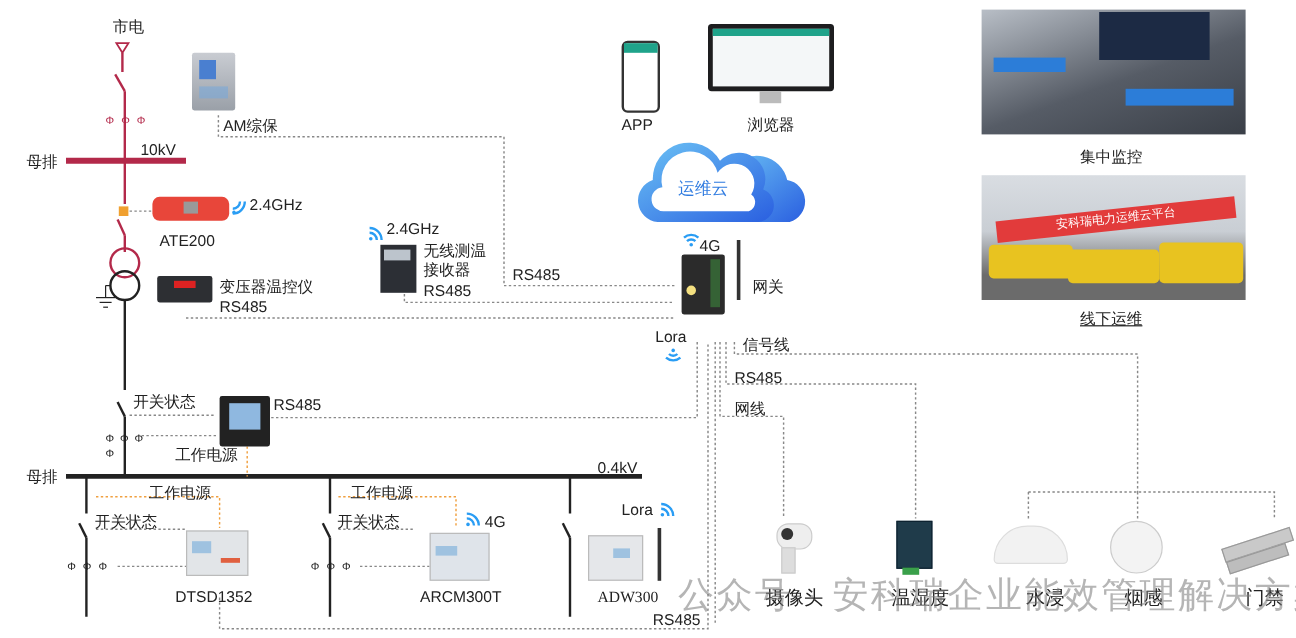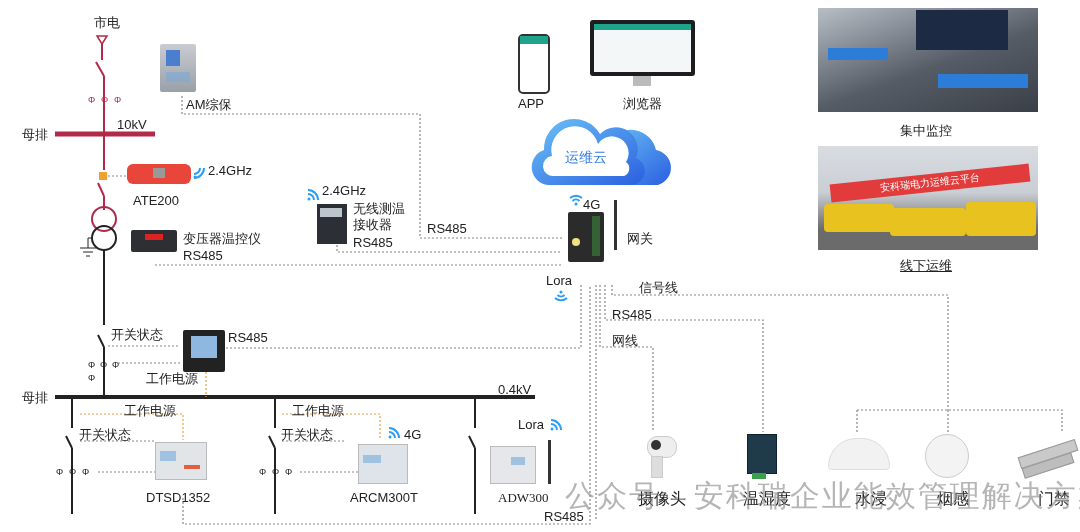--- a/index.html
+++ b/index.html
@@ -120,21 +120,21 @@
 <div class="lbl" style="left:292px;top:404px;">工作电源</div>
 <div class="lbl" style="left:281px;top:428px;">开关状态</div>
 <div class="lbl" style="left:404px;top:428px;">4G</div>
 <div class="lbl" style="left:350px;top:491px;">ARCM300T</div>
 <div class="lbl" style="left:518px;top:418px;">Lora</div>
 <div class="lbl" style="left:498px;top:491px;font-family:Liberation Serif, serif;">ADW300</div>
 <div class="lbl" style="left:544px;top:510px;">RS485</div>
 <div class="lbl" style="left:583px;top:198px;">4G</div>
 <div class="lbl" style="left:627px;top:232px;">网关</div>
 <div class="lbl" style="left:546px;top:274px;">Lora</div>
-<div class="lbl" style="left:619px;top:281px;margin-left:20px;">信号线</div>
+<div class="lbl" style="left:619px;top:281px;">信号线</div>
 <div class="lbl" style="left:612px;top:308px;">RS485</div>
 <div class="lbl" style="left:612px;top:334px;">网线</div>
 <div class="lbl" style="left:518px;top:97px;">APP</div>
 <div class="lbl" style="left:623px;top:97px;">浏览器</div>
 <div class="lbl" style="left:900px;top:124px;">集中监控</div>
 <div class="lbl" style="left:900px;top:259px;text-decoration:underline;">线下运维</div>
 <div class="lbl lbl-sm" style="left:638px;top:491px;">摄像头</div>
 <div class="lbl lbl-sm" style="left:743px;top:491px;">温湿度</div>
 <div class="lbl lbl-sm" style="left:855px;top:491px;">水浸</div>
 <div class="lbl lbl-sm" style="left:937px;top:491px;">烟感</div>

